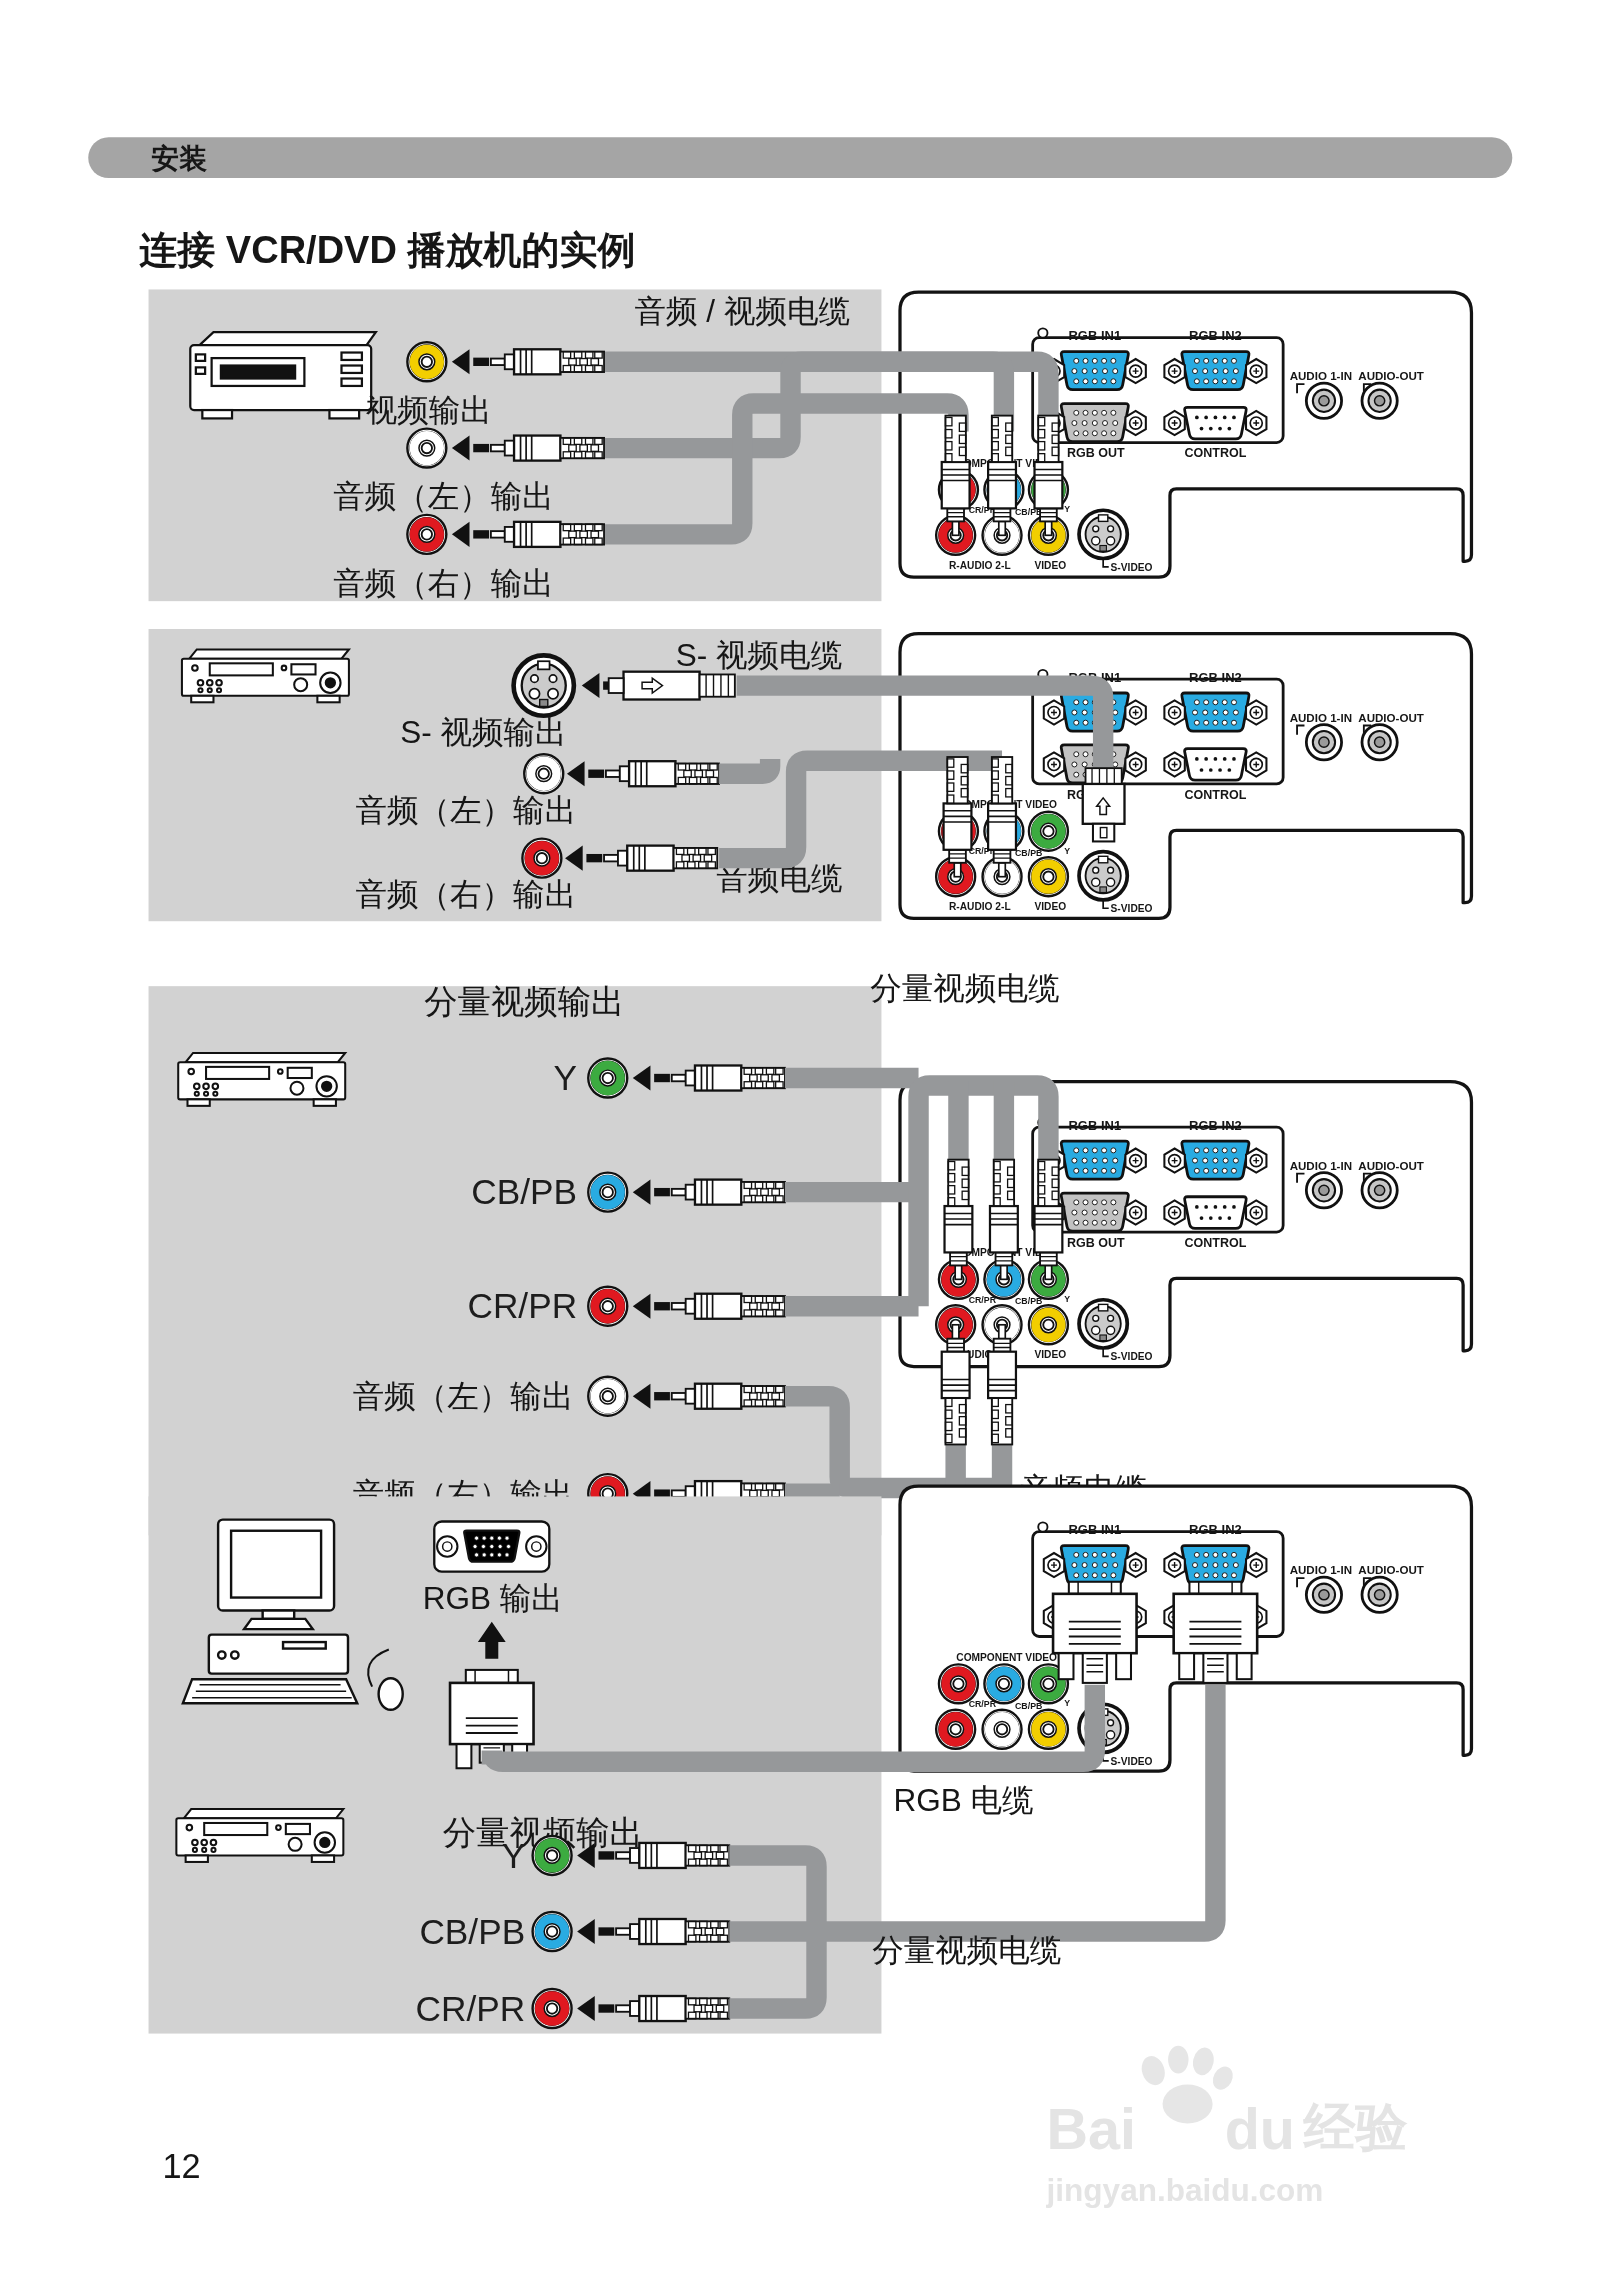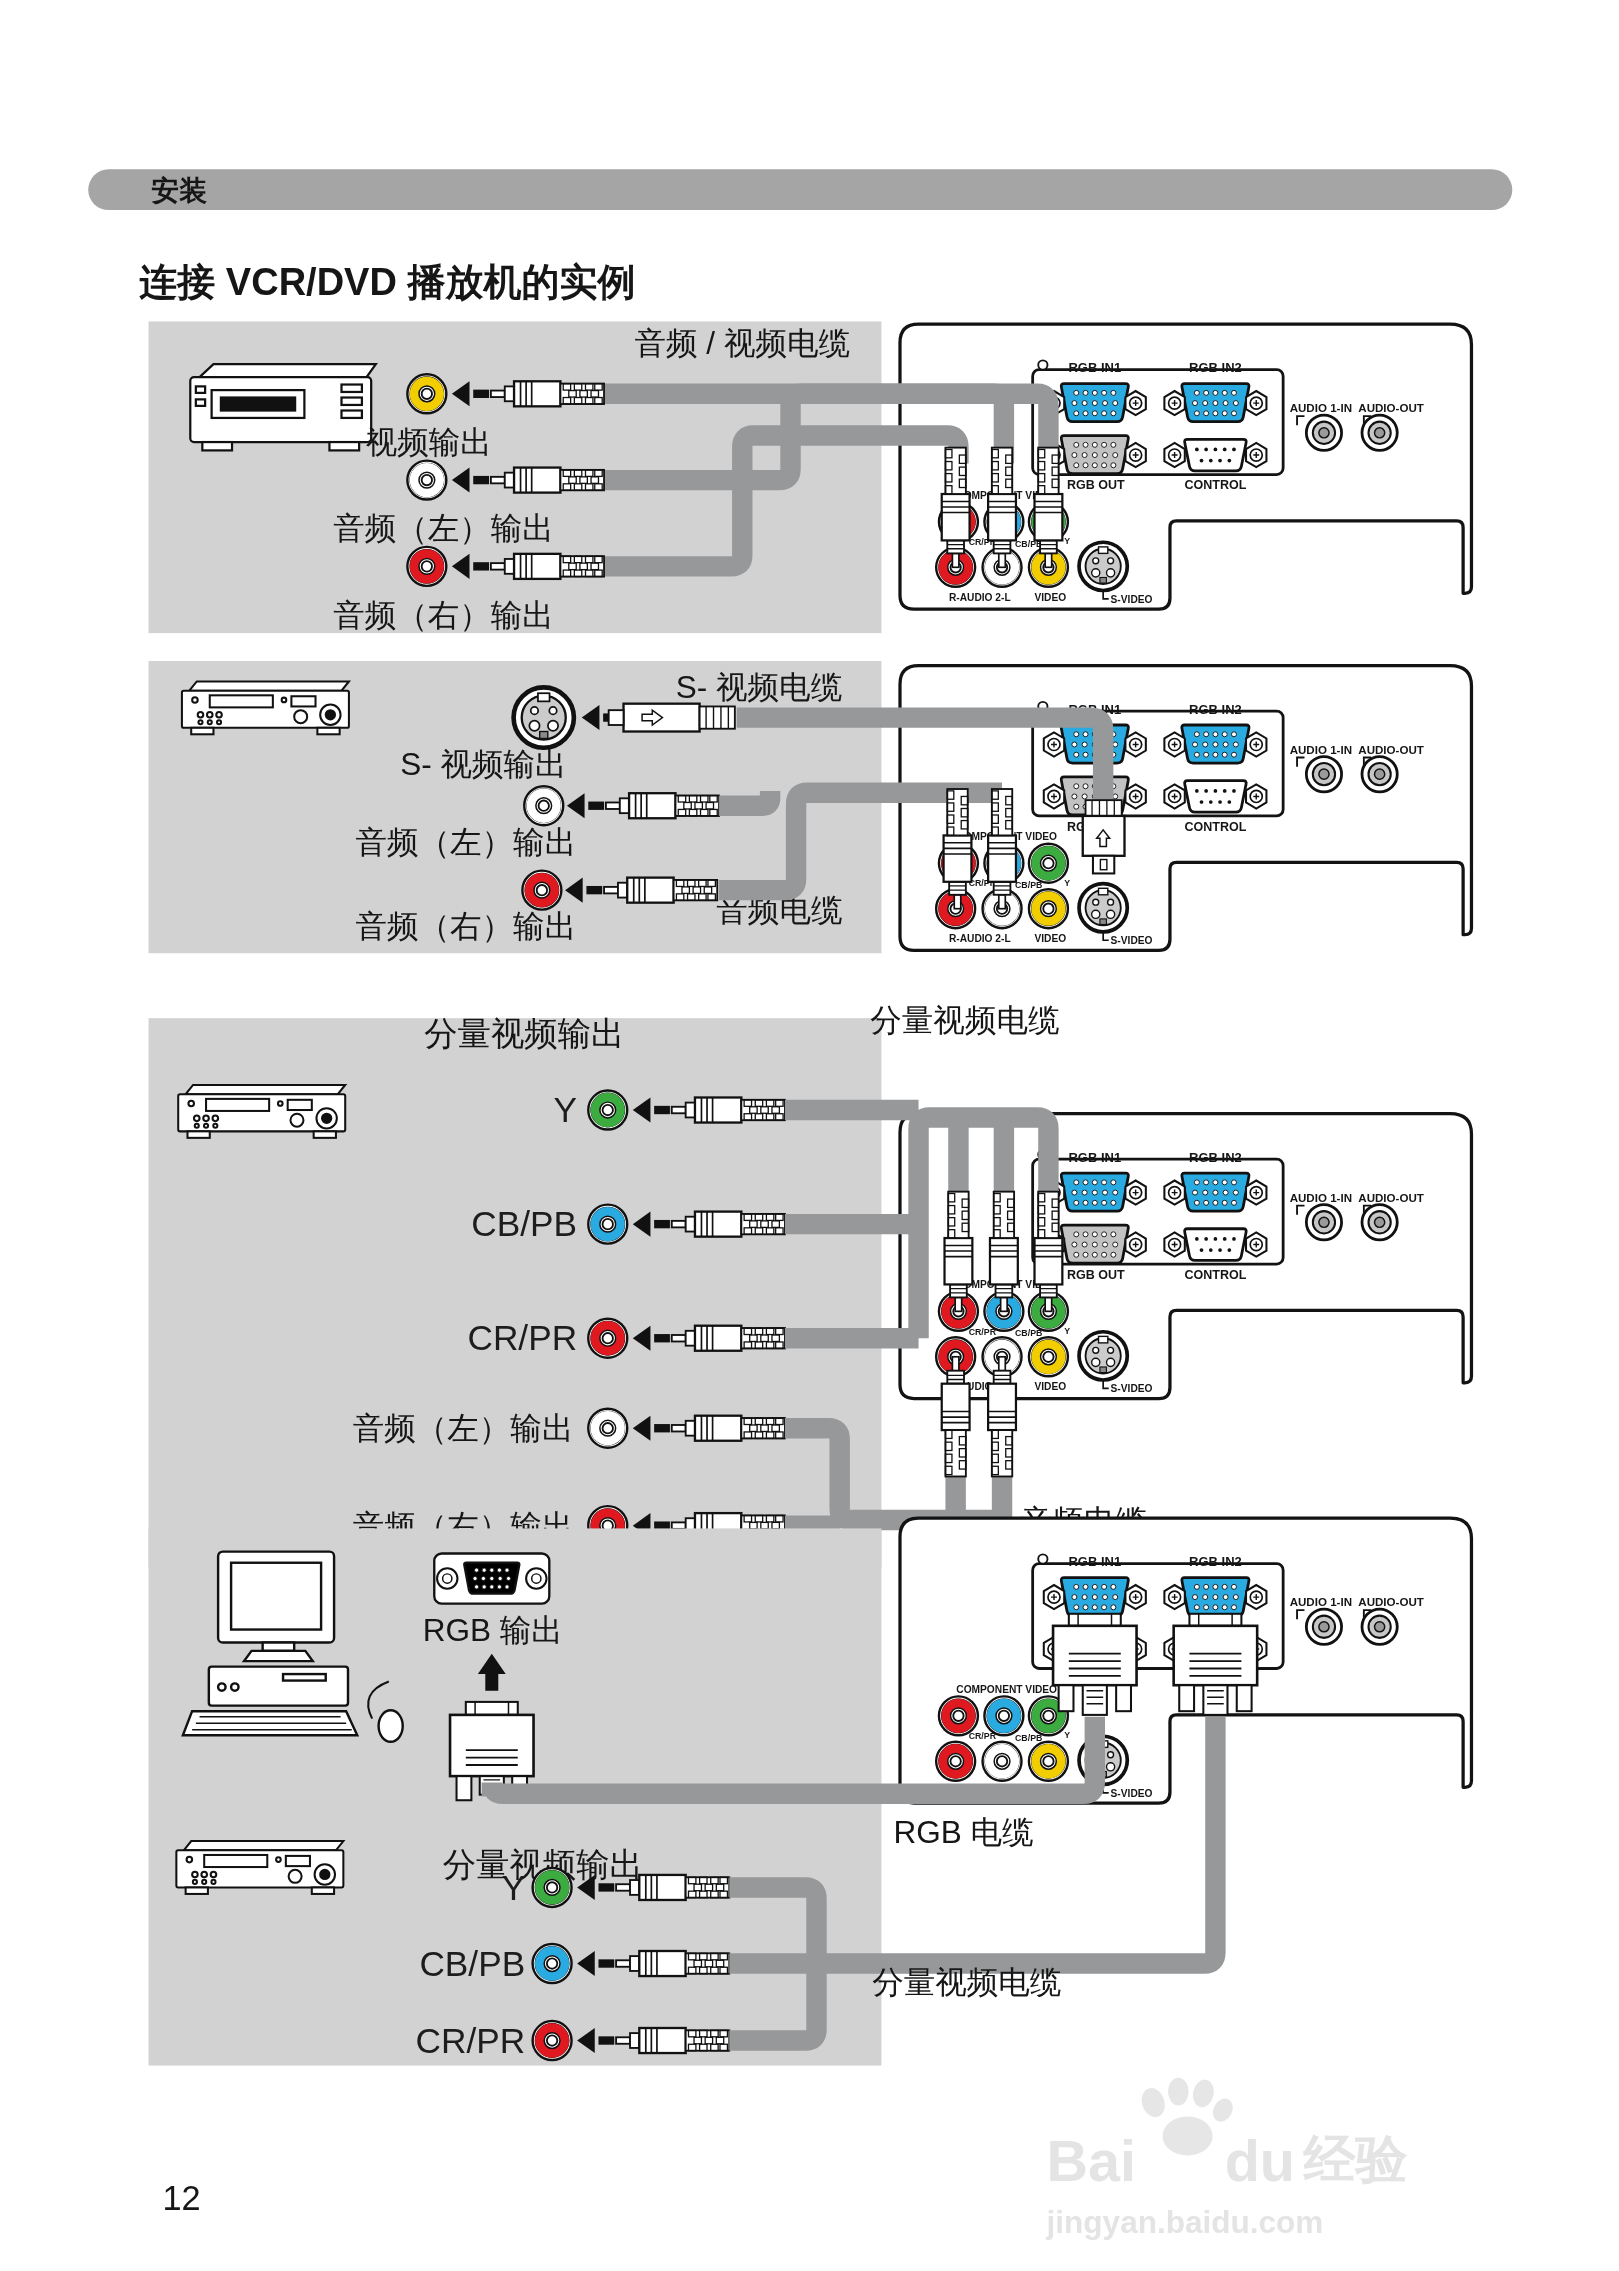--- a/index.html
+++ b/index.html
@@ -1,17 +1,17 @@
 <!DOCTYPE html>
 <html style="font-size:15px"><head>
 <meta charset="utf-8">
 <style>
   html,body{margin:0;padding:0;background:#ffffff;}
   .page{position:relative;width:1620px;height:2228px;background:#fff;overflow:hidden;
-        font-family:"Liberation Sans","DejaVu Sans",sans-serif;margin-top:32px;}
+        font-family:"Liberation Sans","DejaVu Sans",sans-serif;}
   svg{position:absolute;left:0;top:0;}
   svg text{font-family:"Liberation Sans","DejaVu Sans",sans-serif;fill:#161616;}
   .cjk{font-size:34px;}
   .cjk-big{font-size:36px;}
   .latin-lab{font-size:38px;fill:#1d1d1d;}
   .ptxt{font-weight:bold;fill:#101010;}
   .wm{fill:#e4e4e4;font-weight:bold;}
 </style>
 </head>
 <body>

